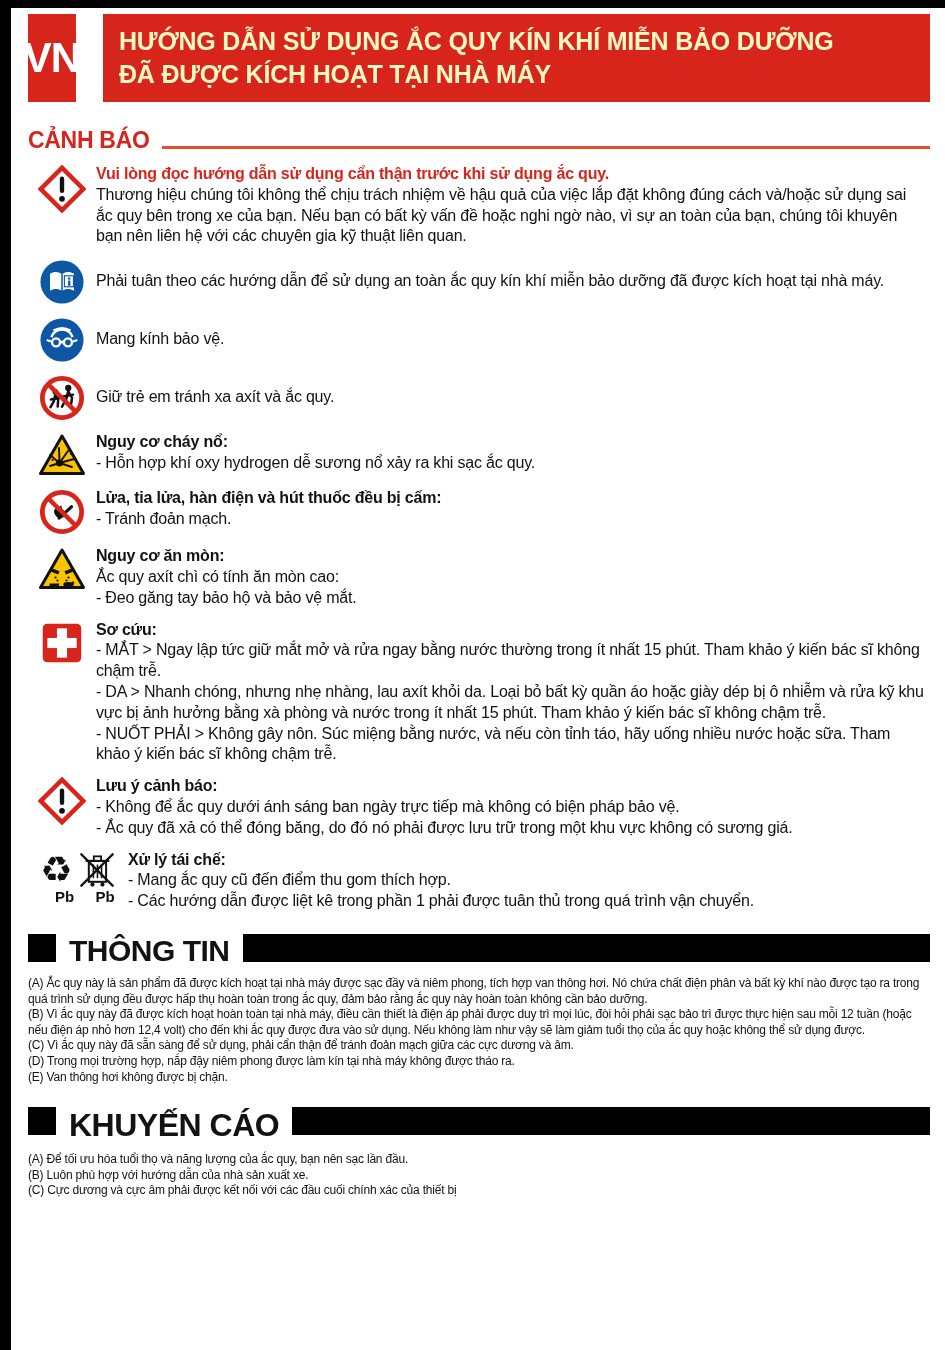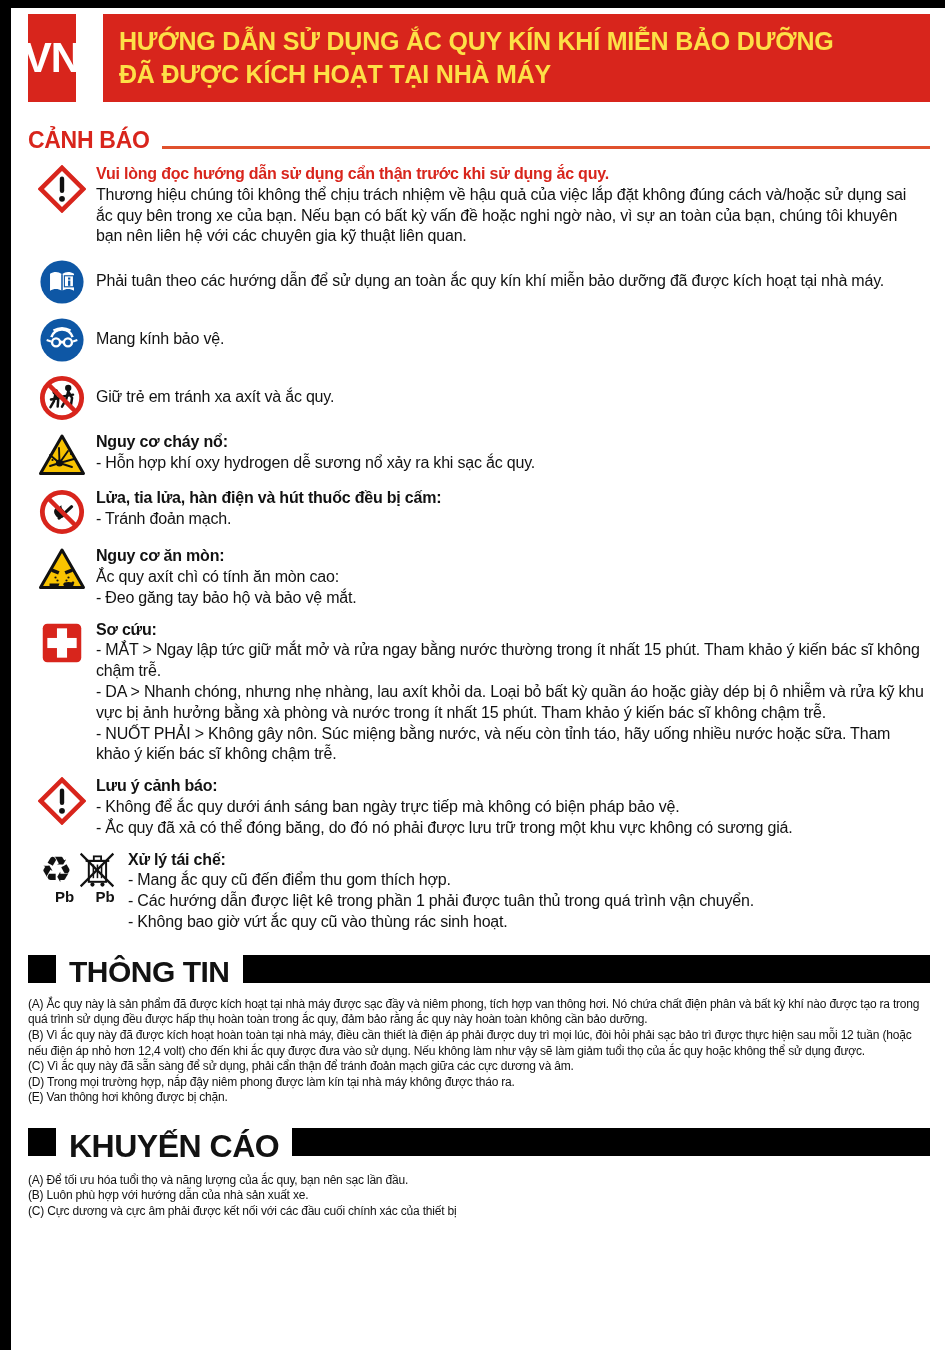--- a/index.html
+++ b/index.html
@@ -13,21 +13,21 @@
   body{margin:0;background:#fff;}
   .page{position:relative;width:945px;height:1350px;background:#fff;overflow:hidden;
         font-family:"Liberation Sans",sans-serif;color:var(--ink);}
   .edge-top{position:absolute;top:0;left:0;right:0;height:8px;background:#000;}
   .edge-left{position:absolute;top:0;left:0;bottom:0;width:11px;background:#000;}
   .content{position:absolute;left:11px;top:8px;right:0;bottom:0;padding:6px 15px 0 17px;}
 
   .hdr{display:flex;gap:27px;}
   .vn{width:48px;height:88px;background:var(--red);color:#fff;display:flex;align-items:center;
       justify-content:center;font-size:42px;font-weight:bold;letter-spacing:-1px;}
-  .banner{flex:1;background:var(--red);color:#fde047;font-weight:bold;font-size:25px;line-height:1.3;
+  .banner{flex:1;background:var(--red);color:#fef9c3;font-weight:bold;font-size:25px;line-height:1.3;
       padding:11px 16px;letter-spacing:-0.2px;}
 
   .warn-head{display:flex;margin:25px 0 10px;}
   .warn-title{color:var(--red);font-size:23px;font-weight:bold;letter-spacing:-0.3px;white-space:nowrap;}
   .warn-rule{flex:1;border-bottom:3px solid var(--rule);margin-left:12px;margin-bottom:5px;align-self:flex-end;}
 
   .witem{display:flex;margin-bottom:11px;}
   .icell{flex:0 0 68px;display:flex;justify-content:center;align-items:flex-start;padding-top:1px;}
   .icell-wide{flex:0 0 100px;display:flex;gap:3px;justify-content:center;align-items:flex-start;}
   .tcell{flex:1;font-size:16px;line-height:1.3;letter-spacing:-0.2px;padding-right:4px;}
@@ -257,21 +257,20 @@
             <line x1="4" y1="4" x2="40" y2="40" stroke="#111" stroke-width="2.4"></line>
             <line x1="40" y1="4" x2="4" y2="40" stroke="#111" stroke-width="2.4"></line>
           </svg>
           <span class="pb">Pb</span>
         </div>
       </div>
       <div class="tcell">
         <div class="btitle">Xử lý tái chế:</div>
         <div class="tline">- Mang ắc quy cũ đến điểm thu gom thích hợp.</div>
         <div class="tline">- Các hướng dẫn được  liệt kê trong phần 1 phải được tuân thủ trong quá trình vận chuyển.</div>
-        <div class="tline">- Không bao giờ vứt ắc quy cũ vào thùng rác sinh hoạt.</div>
       </div>
     </div>
 
     <div class="band">
       <span class="sq"></span>
       <span class="btext">THÔNG TIN</span>
       <span class="bar"></span>
     </div>
     <p class="para">(A) Ắc quy này là sản phẩm đã được kích hoạt tại nhà máy được sạc đầy và niêm phong, tích hợp van thông hơi. Nó chứa chất điện phân và bất kỳ khí nào được tạo ra trong quá trình sử dụng đều được hấp thụ hoàn toàn trong ắc quy, đảm bảo rằng ắc quy này hoàn toàn không cần bảo dưỡng.</p>
     <p class="para">(B) Vì ắc quy này đã được kích hoạt hoàn toàn tại nhà máy, điều cần thiết là điện áp phải được duy trì mọi lúc, đòi hỏi phải sạc bảo trì được thực hiện sau mỗi 12 tuần (hoặc nếu điện áp nhỏ hơn 12,4 volt) cho đến khi ắc quy được đưa vào sử dụng. Nếu không làm như vậy sẽ làm giảm tuổi thọ của ắc quy hoặc không thể sử dụng được.</p>

